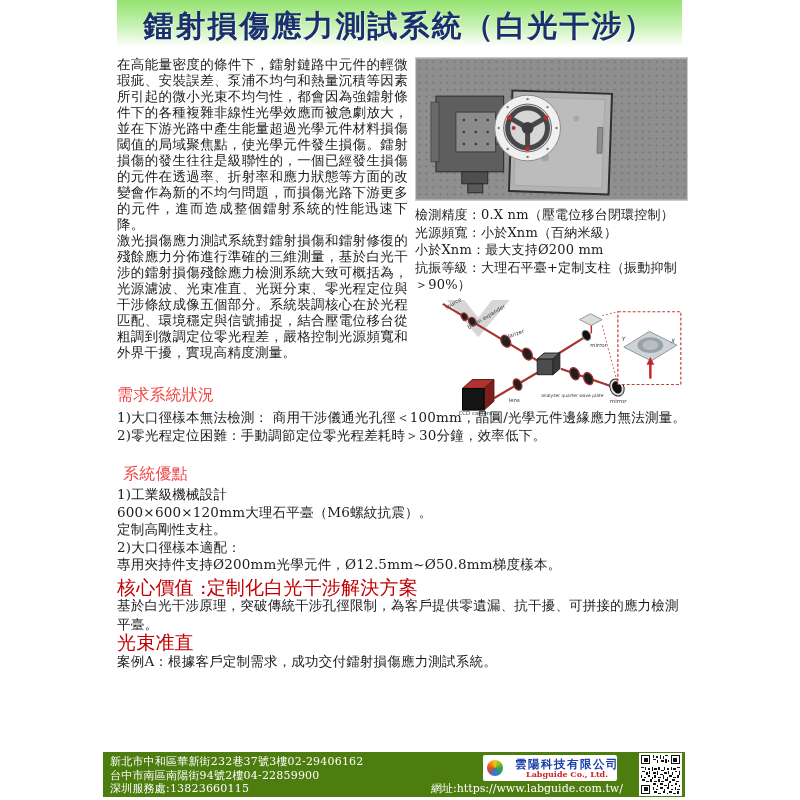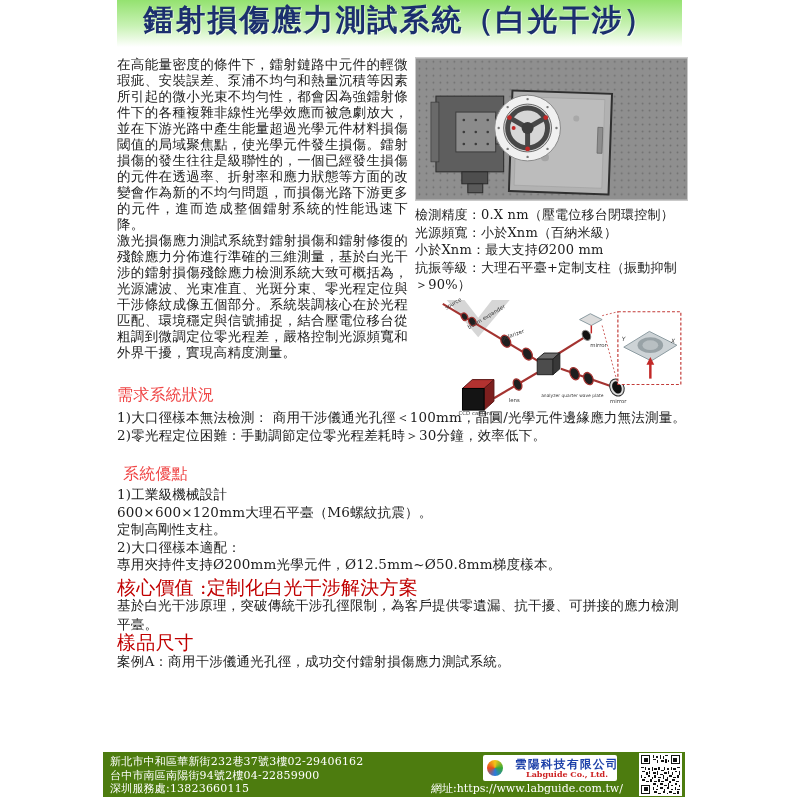--- a/index.html
+++ b/index.html
@@ -1,21 +1,21 @@
 <!DOCTYPE html>
 <html><head>
 <meta charset="utf-8">
 <style>
   html,body{margin:0;padding:0;background:#ffffff;}
   .page{position:relative;width:800px;height:800px;background:#ffffff;overflow:hidden;
         font-family:"DejaVu Serif","Liberation Serif",serif;color:#1c1c1c;}
   
   .banner{position:absolute;left:117px;top:0;width:565px;height:47px;
           background:linear-gradient(to bottom,#94e270 0%,#c8f2b4 55%,#ffffff 100%);
-          display:flex;align-items:flex-start;justify-content:center;}
+          display:flex;align-items:flex-end;justify-content:center;}
   .banner h1{margin:0;font-size:30px;font-weight:bold;color:#1b2f6e;letter-spacing:2px;
              text-shadow:1px 1px 0 rgba(255,255,255,.6);}
   
   .left-col{position:absolute;left:117px;top:56px;width:291px;font-size:13.5px;
             line-height:16px;text-align:justify;letter-spacing:.3px;}
   .left-col p{margin:0;}
   .right-col{position:absolute;left:415px;top:57px;width:273px;}
   .photo{width:271px;height:142px;border:1px solid #c9c9c9;display:block;}
   .specs{margin-top:5px;font-size:13px;line-height:17.5px;letter-spacing:.2px;}
   .diagram{width:272px;height:120px;display:block;margin-top:2px;}
@@ -208,22 +208,22 @@
         <div class="body-text">專用夾持件支持Ø200mm光學元件，Ø12.5mm~Ø50.8mm梯度樣本。</div>
       </div>
     </div>
 
     <div class="core">
       <p class="sec-head-red">核心價值 :定制化白光干涉解決方案</p>
       <div class="body-text">基於白光干涉原理，突破傳統干涉孔徑限制，為客戶提供零遺漏、抗干擾、可拼接的應力檢測平臺。</div>
     </div>
 
     <div>
-      <p class="sec-head-red">樣品尺寸</p>
-      <div class="body-text">案例A：商用干涉儀通光孔徑，成功交付鐳射損傷應力測試系統。</div>
+      <p class="sec-head-red">光束准直</p>
+      <div class="body-text">案例A：根據客戶定制需求，成功交付鐳射損傷應力測試系統。</div>
     </div>
   </div>
 
   <div class="footer">
     <div class="addr">
       <div>新北市中和區華新街232巷37號3樓02-29406162</div>
       <div>台中市南區南陽街94號2樓04-22859900</div>
       <div>深圳服務處:13823660115</div>
     </div>
     <div class="logo-box">

